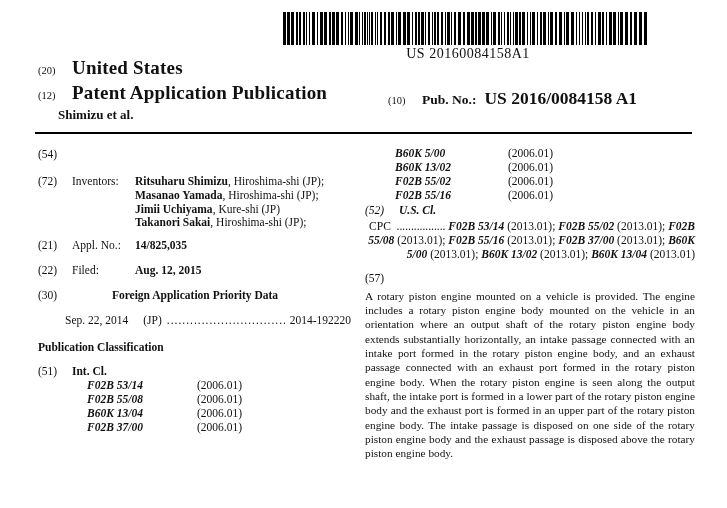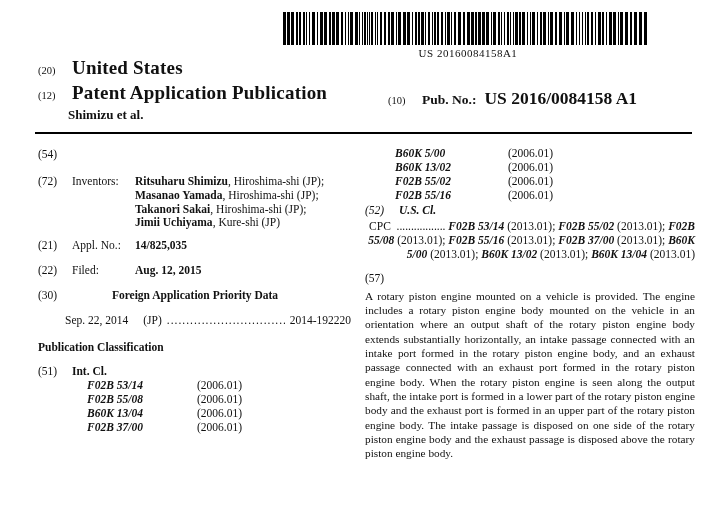--- a/index.html
+++ b/index.html
@@ -11,27 +11,27 @@
     font-family:"Liberation Serif", serif;
     font-size:11.5px;
     line-height:15px;
     overflow:hidden;
     margin:0 auto;
   }
   
   .barcode { position:absolute; left:283px; top:12px; width:370px; text-align:center; }
   .barcode-bars { display:flex; height:33px; align-items:stretch; }
   .barcode-bars .bar { background:#000; flex:0 0 auto; }
-  .barcode-num { font-size:11px; margin-top:1px; letter-spacing:0.5px; }
+  .barcode-num { font-size:14px; margin-top:1px; letter-spacing:0.5px; }
   
   .header-left { position:absolute; left:38px; top:55px; }
   .h-row { display:flex; align-items:baseline; }
   .tag { font-size:10.5px; flex:0 0 34px; }
   .country, .doctype { font-size:19px; font-weight:bold; line-height:25px; letter-spacing:0.2px; }
-  .authors { font-size:13px; font-weight:bold; margin-left:30px; line-height:20px; }
+  .authors { font-size:13px; font-weight:bold; margin-left:20px; line-height:20px; }
   .header-right { position:absolute; left:388px; top:87px; width:305px; }
   .pub-row { display:flex; align-items:baseline; line-height:22px; }
   .pub-lbl { font-size:13.5px; font-weight:bold; margin-right:8px; white-space:nowrap; }
   .pub-val { font-size:17.5px; font-weight:bold; white-space:nowrap; }
   .push { margin-left:auto; }
   .rule { position:absolute; left:35px; top:132px; width:657px; border-top:2px solid #000; }
   
   .col-left  { position:absolute; left:38px;  top:147px; width:313px; }
   .col-right { position:absolute; left:365px; top:146px; width:330px; }
   .sec { display:flex; align-items:baseline; }
@@ -300,22 +300,22 @@
       <span class="sec-code">(54)</span>
     </div>
 
 
     <div class="sec mb8">
       <span class="sec-code">(72)</span>
       <span class="lbl">Inventors:</span>
       <span class="val">
           <div class="inv-line"><b>Ritsuharu Shimizu</b>, Hiroshima-shi (JP);</div>
           <div class="inv-line"><b>Masanao Yamada</b>, Hiroshima-shi (JP);</div>
+          <div class="inv-line"><b>Jimii Uchiyama</b>, Kure-shi (JP)</div>
           <div class="inv-line"><b>Takanori Sakai</b>, Hiroshima-shi (JP);</div>
-          <div class="inv-line"><b>Jimii Uchiyama</b>, Kure-shi (JP)</div>
         </span>
     </div>
 
     <div class="sec mb10">
       <span class="sec-code">(21)</span>
       <span class="lbl">Appl. No.:</span>
       <span class="val bold">14/825,035</span>
     </div>
 
     <div class="sec mb10">

